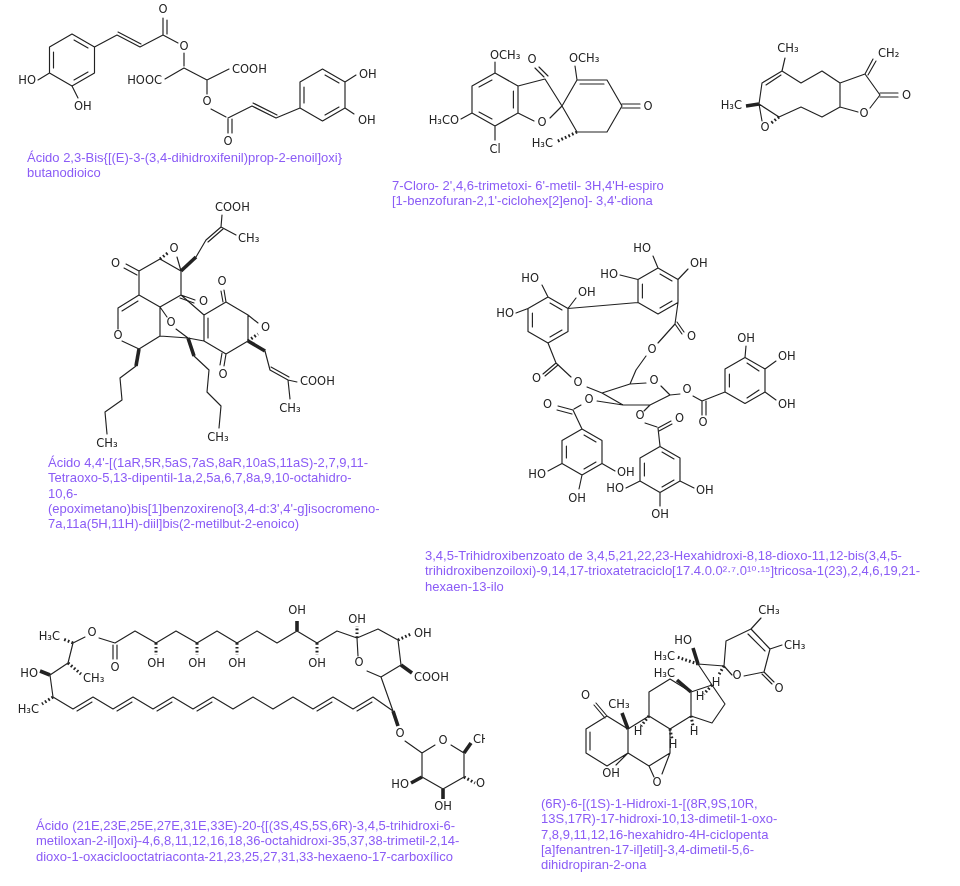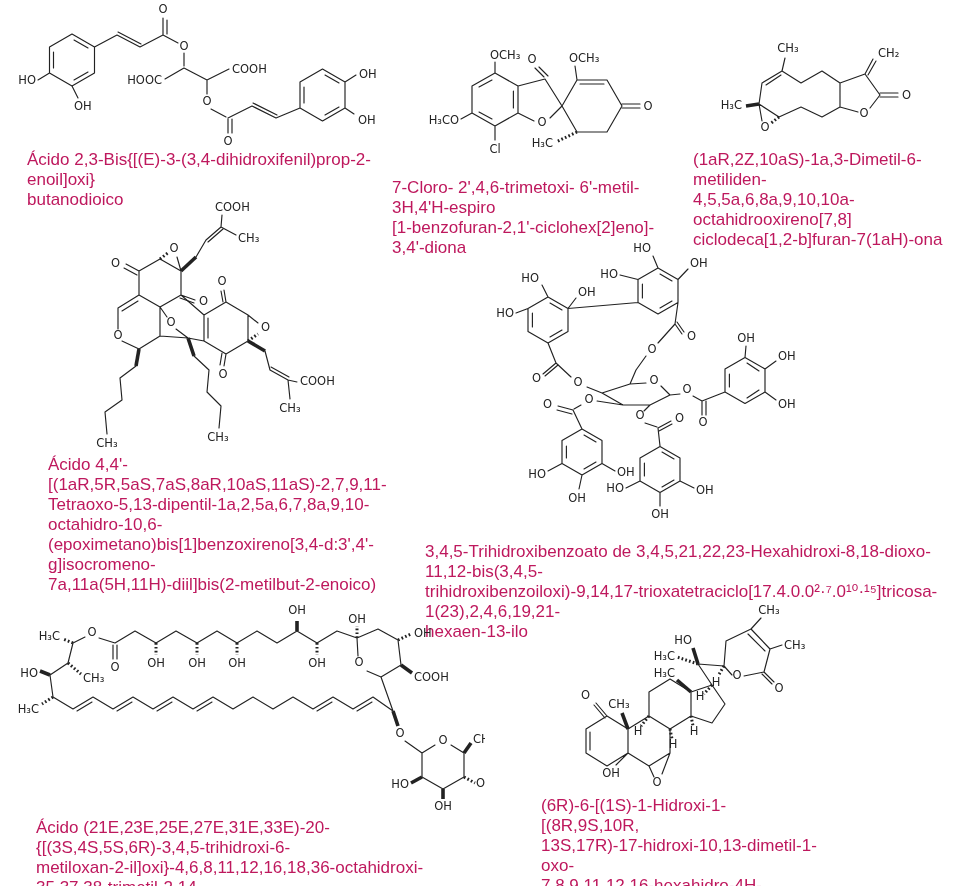--- a/index.html
+++ b/index.html
@@ -1,19 +1,19 @@
 <!DOCTYPE html>
 <html><head>
 <meta charset="utf-8">
 <style>
   html,body{margin:0;padding:0;background:#ffffff;}
   body{width:960px;height:886px;position:relative;font-family:"Liberation Sans","DejaVu Sans",sans-serif;overflow:hidden;}
   figure.struct{position:absolute;margin:0;padding:0;}
   figure.struct svg{display:block;}
-  figcaption{font-size:17px;line-height:1.18;color:#be185d;white-space:pre-line;}
+  figcaption{font-size:13px;line-height:1.18;color:#8b5cf6;white-space:pre-line;}
   svg path, svg line{stroke:#222;stroke-width:1.15;fill:none;stroke-linejoin:round;stroke-linecap:round;}
   svg line.bw{stroke-width:3.6;stroke-linecap:butt;}
   svg line.hw{stroke-width:3;stroke-linecap:butt;stroke-dasharray:1.7 2.2;}
   svg text{font-family:"DejaVu Sans","Liberation Sans",sans-serif;font-size:11.5px;fill:#222;}
 </style>
 </head>
 <body>
 
 <figure class="struct" style="left:10px;top:0;width:380px">
   <svg width="380" height="148" viewBox="0 0 380 148">
@@ -89,23 +89,20 @@
     </g>
     <g class="lbls">
         <text x="86" y="42" text-anchor="middle">CH₃</text>
         <text x="40" y="99" text-anchor="end">H₃C</text>
         <text x="63" y="121" text-anchor="middle">O</text>
         <text x="176" y="47" text-anchor="start">CH₂</text>
         <text x="200" y="89" text-anchor="start">O</text>
         <text x="162" y="107" text-anchor="middle">O</text>
       </g>
   </svg>
-  <figcaption style="margin-top:2px;width:262px">(1aR,2Z,10aS)-1a,3-Dimetil-6-metiliden-
-4,5,5a,6,8a,9,10,10a-octahidrooxireno[7,8]
-ciclodeca[1,2-b]furan-7(1aH)-ona</figcaption>
 </figure>
 
 <figure class="struct" style="left:48px;top:195px;width:335px">
   <svg style="margin-left:12px" width="320" height="260" viewBox="0 0 320 260">
     <g class="bonds">
       <path d="M100,64 L121,76 L121,100 L100,112 L79,100 L79,76 Z
                M79,76 L66,69 M121,76 L117,62
                M136,62 L146,45 L161,32 M161,32 L162,20 M161,32 L176,40
                M121,100 L135,105
                M100,112 L107,122 M116,134 L128,143
@@ -202,21 +199,21 @@
         <text x="194" y="267" text-anchor="end">HO</text>
         <text x="230" y="293" text-anchor="middle">OH</text>
         <text x="266" y="269" text-anchor="start">OH</text>
         <text x="122" y="183" text-anchor="end">O</text>
         <text x="159" y="178" text-anchor="middle">O</text>
         <text x="187" y="251" text-anchor="start">OH</text>
         <text x="116" y="253" text-anchor="end">HO</text>
         <text x="147" y="277" text-anchor="middle">OH</text>
       </g>
   </svg>
-  <figcaption style="margin-top:9px;width:528px">3,4,5-Trihidroxibenzoato de 3,4,5,21,22,23-Hexahidroxi-8,18-dioxo-11,12-bis(3,4,5-
+  <figcaption style="margin-top:15px;width:528px">3,4,5-Trihidroxibenzoato de 3,4,5,21,22,23-Hexahidroxi-8,18-dioxo-11,12-bis(3,4,5-
 trihidroxibenzoiloxi)-9,14,17-trioxatetraciclo[17.4.0.0²·⁷.0¹⁰·¹⁵]tricosa-1(23),2,4,6,19,21-
 hexaen-13-ilo</figcaption>
 </figure>
 
 <figure class="struct" style="left:15px;top:593px;width:472px">
   <svg width="470" height="222" viewBox="0 0 470 222">
     <g class="bonds">
       <path d="M58,50 L70,44 M84,45 L100,50 M98,52 L98,66
                M100,50 L120,38 L141,50 L161,38 L182,50 L202,38 L222,50 L242,38 L262,50 L282,38 L302,50 L322,38 L342,45
                M342,45 L363,36 L383,47 L386,72 L366,84 M366,84 L352,78 M342,45 L343,63

